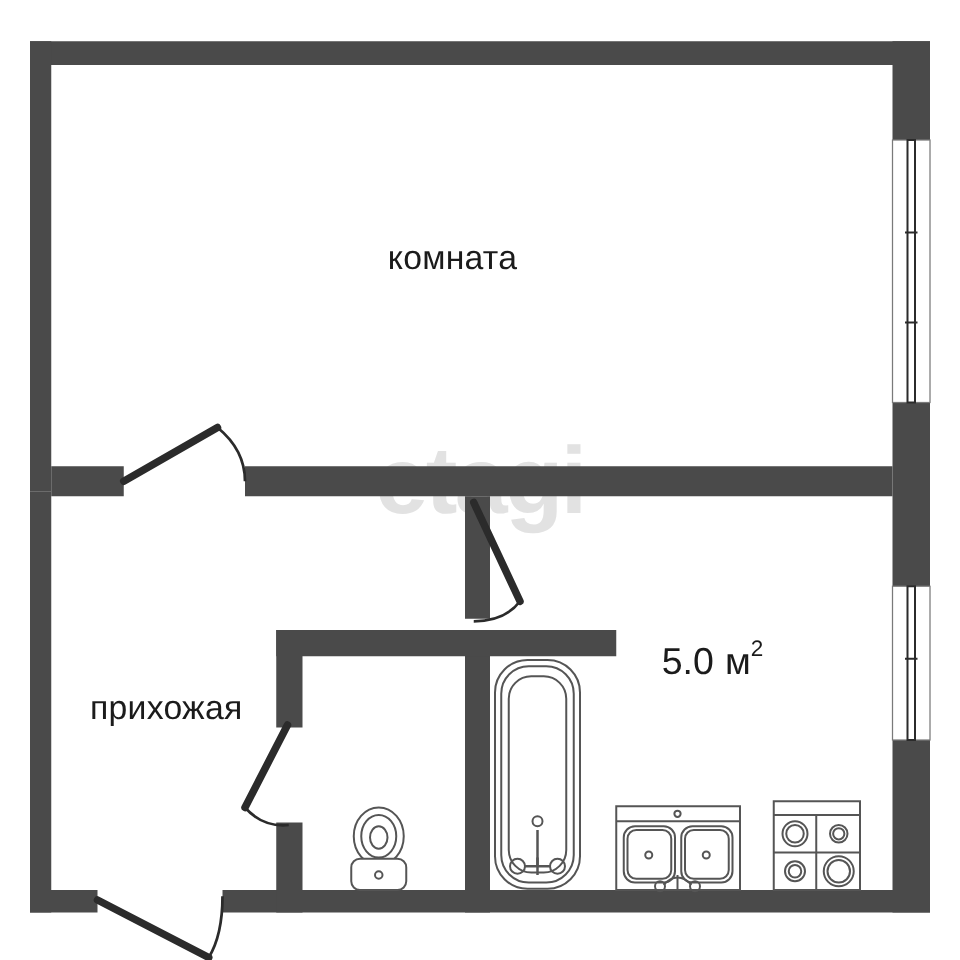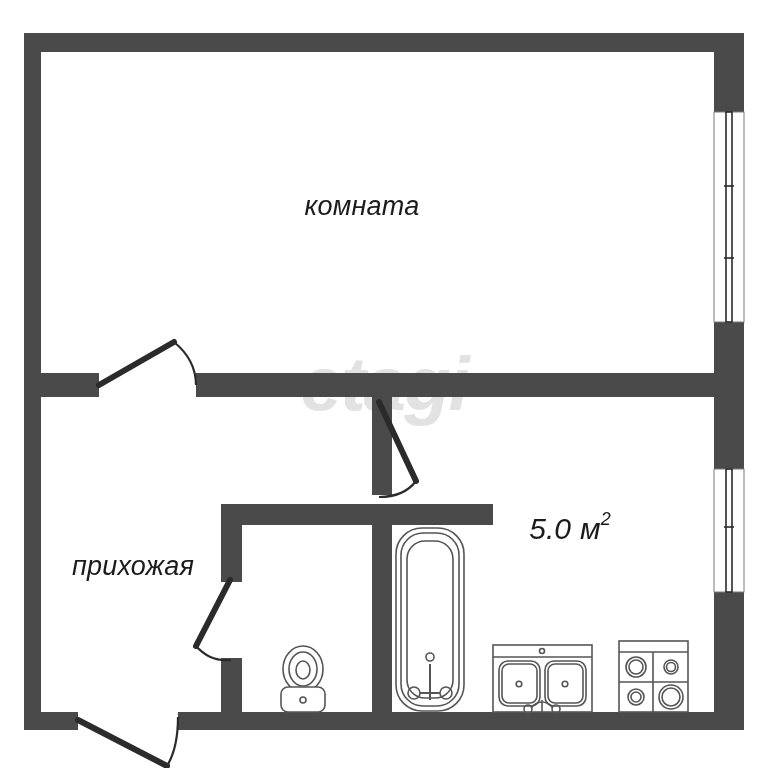--- a/index.html
+++ b/index.html
@@ -11,21 +11,20 @@
     width: 768px;
     height: 768px;
     overflow: hidden;
     font-family: "Liberation Sans", sans-serif;
   }
   #plan-root {
     position: relative;
     width: 768px;
     height: 768px;
     background: #ffffff;
-    font-style: italic;
   }
   #plan-svg {
     position: absolute;
     left: 0;
     top: 0;
     width: 768px;
     height: 768px;
   }
   .room-label {
     font-family: "Liberation Sans", sans-serif;

